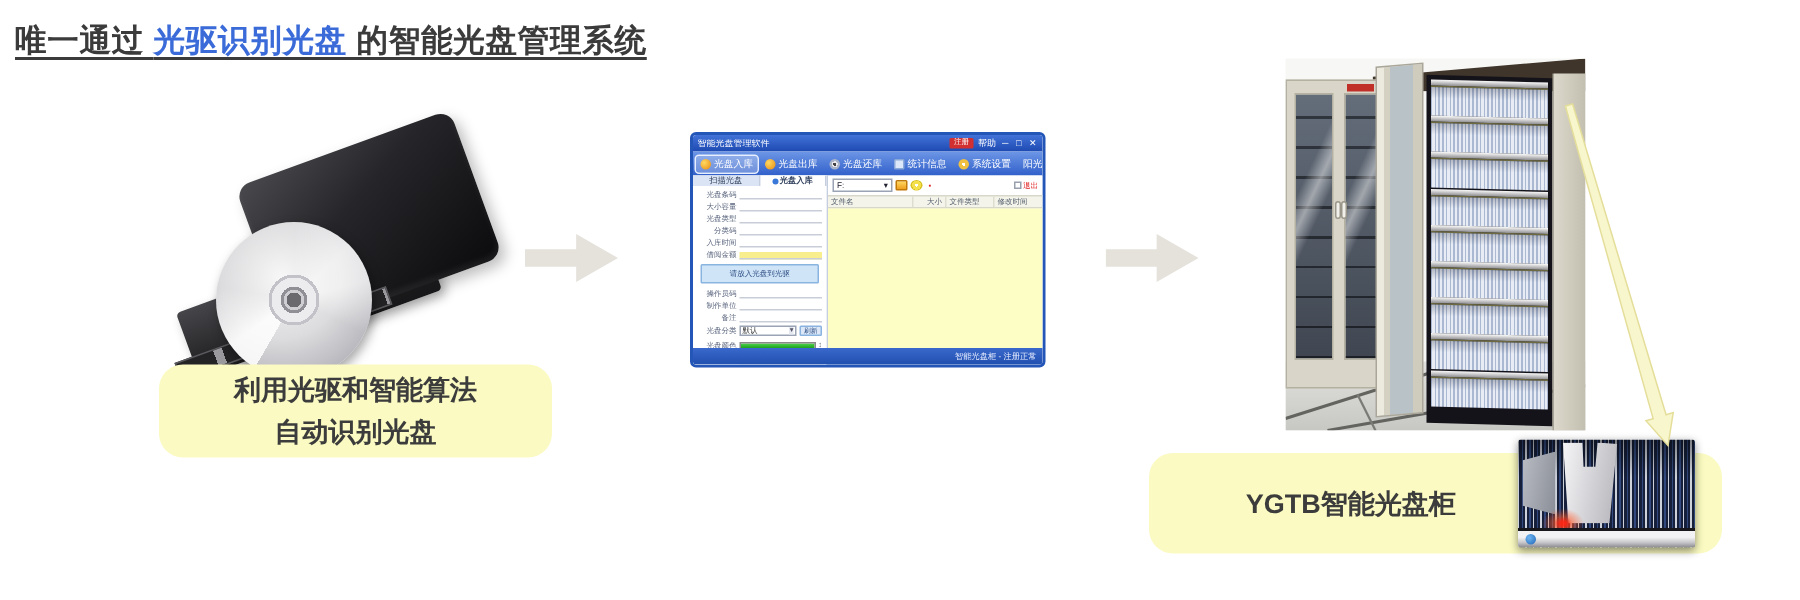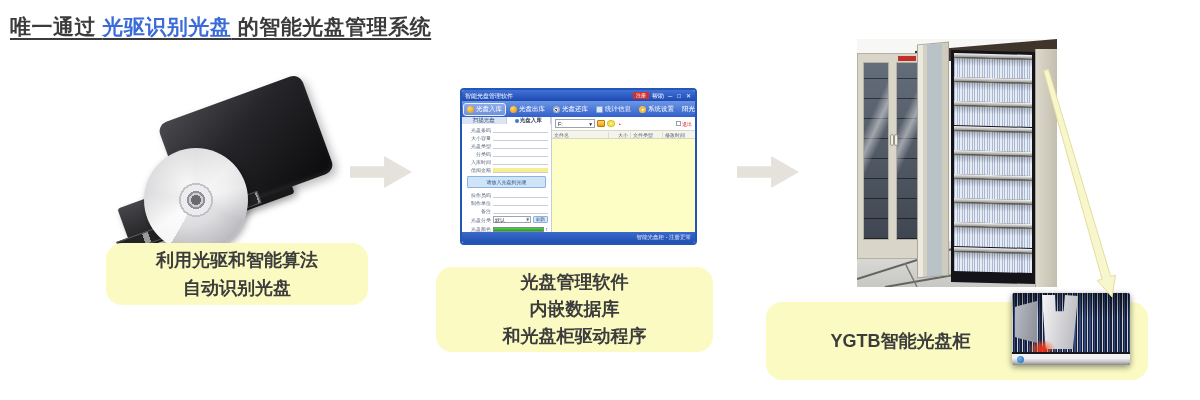--- a/index.html
+++ b/index.html
@@ -11,21 +11,21 @@
     font-size:21px; font-weight:700; color:#3b3b3b; letter-spacing:.5px;
     text-decoration:underline; text-underline-offset:4px; text-decoration-thickness:2px;margin-left:10px; }
   .page-title .hl { color:#3a6bd8; }
 
   
   .caption { position:absolute; background:#FAFAC2; border-radius:16px; color:#3c3c3c;
     display:flex; flex-direction:column; align-items:center; justify-content:center;
     font-size:18px; font-weight:600; line-height:28px; }
   .cap1 { left:106px; top:243px; width:262px; height:62px; }
   .cap2 { left:436px; top:267px; width:277px; height:85px; line-height:27px; }
-  .cap3 { left:766px; top:302px; width:382px; height:78px; padding-right:113px; }
+  .cap3 { left:766px; top:302px; width:382px; height:67px; padding-right:113px; }
 
   
   .block-arrow { position:absolute; width:62px; height:32px; background:#E5E2DC;
     clip-path:polygon(0 32%, 55% 32%, 55% 0, 100% 50%, 55% 100%, 55% 68%, 0 68%); }
   .arrow1 { left:350px; top:156px; }
   .arrow2 { left:737px; top:156px; }
 
   
   .drive-art { position:absolute; left:118px; top:92px; width:210px; height:148px; }
   .drive-body { position:absolute; right:6px; top:4px; width:152px; height:104px;
@@ -309,25 +309,20 @@
           <span class="th type">文件类型</span>
           <span class="th time">修改时间</span>
         </div>
         <div class="file-area"></div>
       </div>
     </div>
     <div class="app-statusbar">
       <span>智能光盘柜 - 注册正常</span>
     </div>
   </div>
-  <div class="caption cap2">
-    <div>光盘管理软件</div>
-    <div>内嵌数据库</div>
-    <div>和光盘柜驱动程序</div>
-  </div>
 
   <div class="block-arrow arrow2"></div>
 
   <div class="cabinet-photo">
     <div class="ceiling-band"></div>
     <div class="floor"></div>
     <svg class="floor-lines" viewBox="0 0 200 60" preserveAspectRatio="none">
       <line x1="0" y1="52" x2="95" y2="22" stroke="#63635f" stroke-width="2"></line>
       <line x1="28" y1="60" x2="200" y2="30" stroke="#63635f" stroke-width="2"></line>
       <line x1="60" y1="60" x2="48" y2="36" stroke="#7a7a76" stroke-width="1.5"></line>

